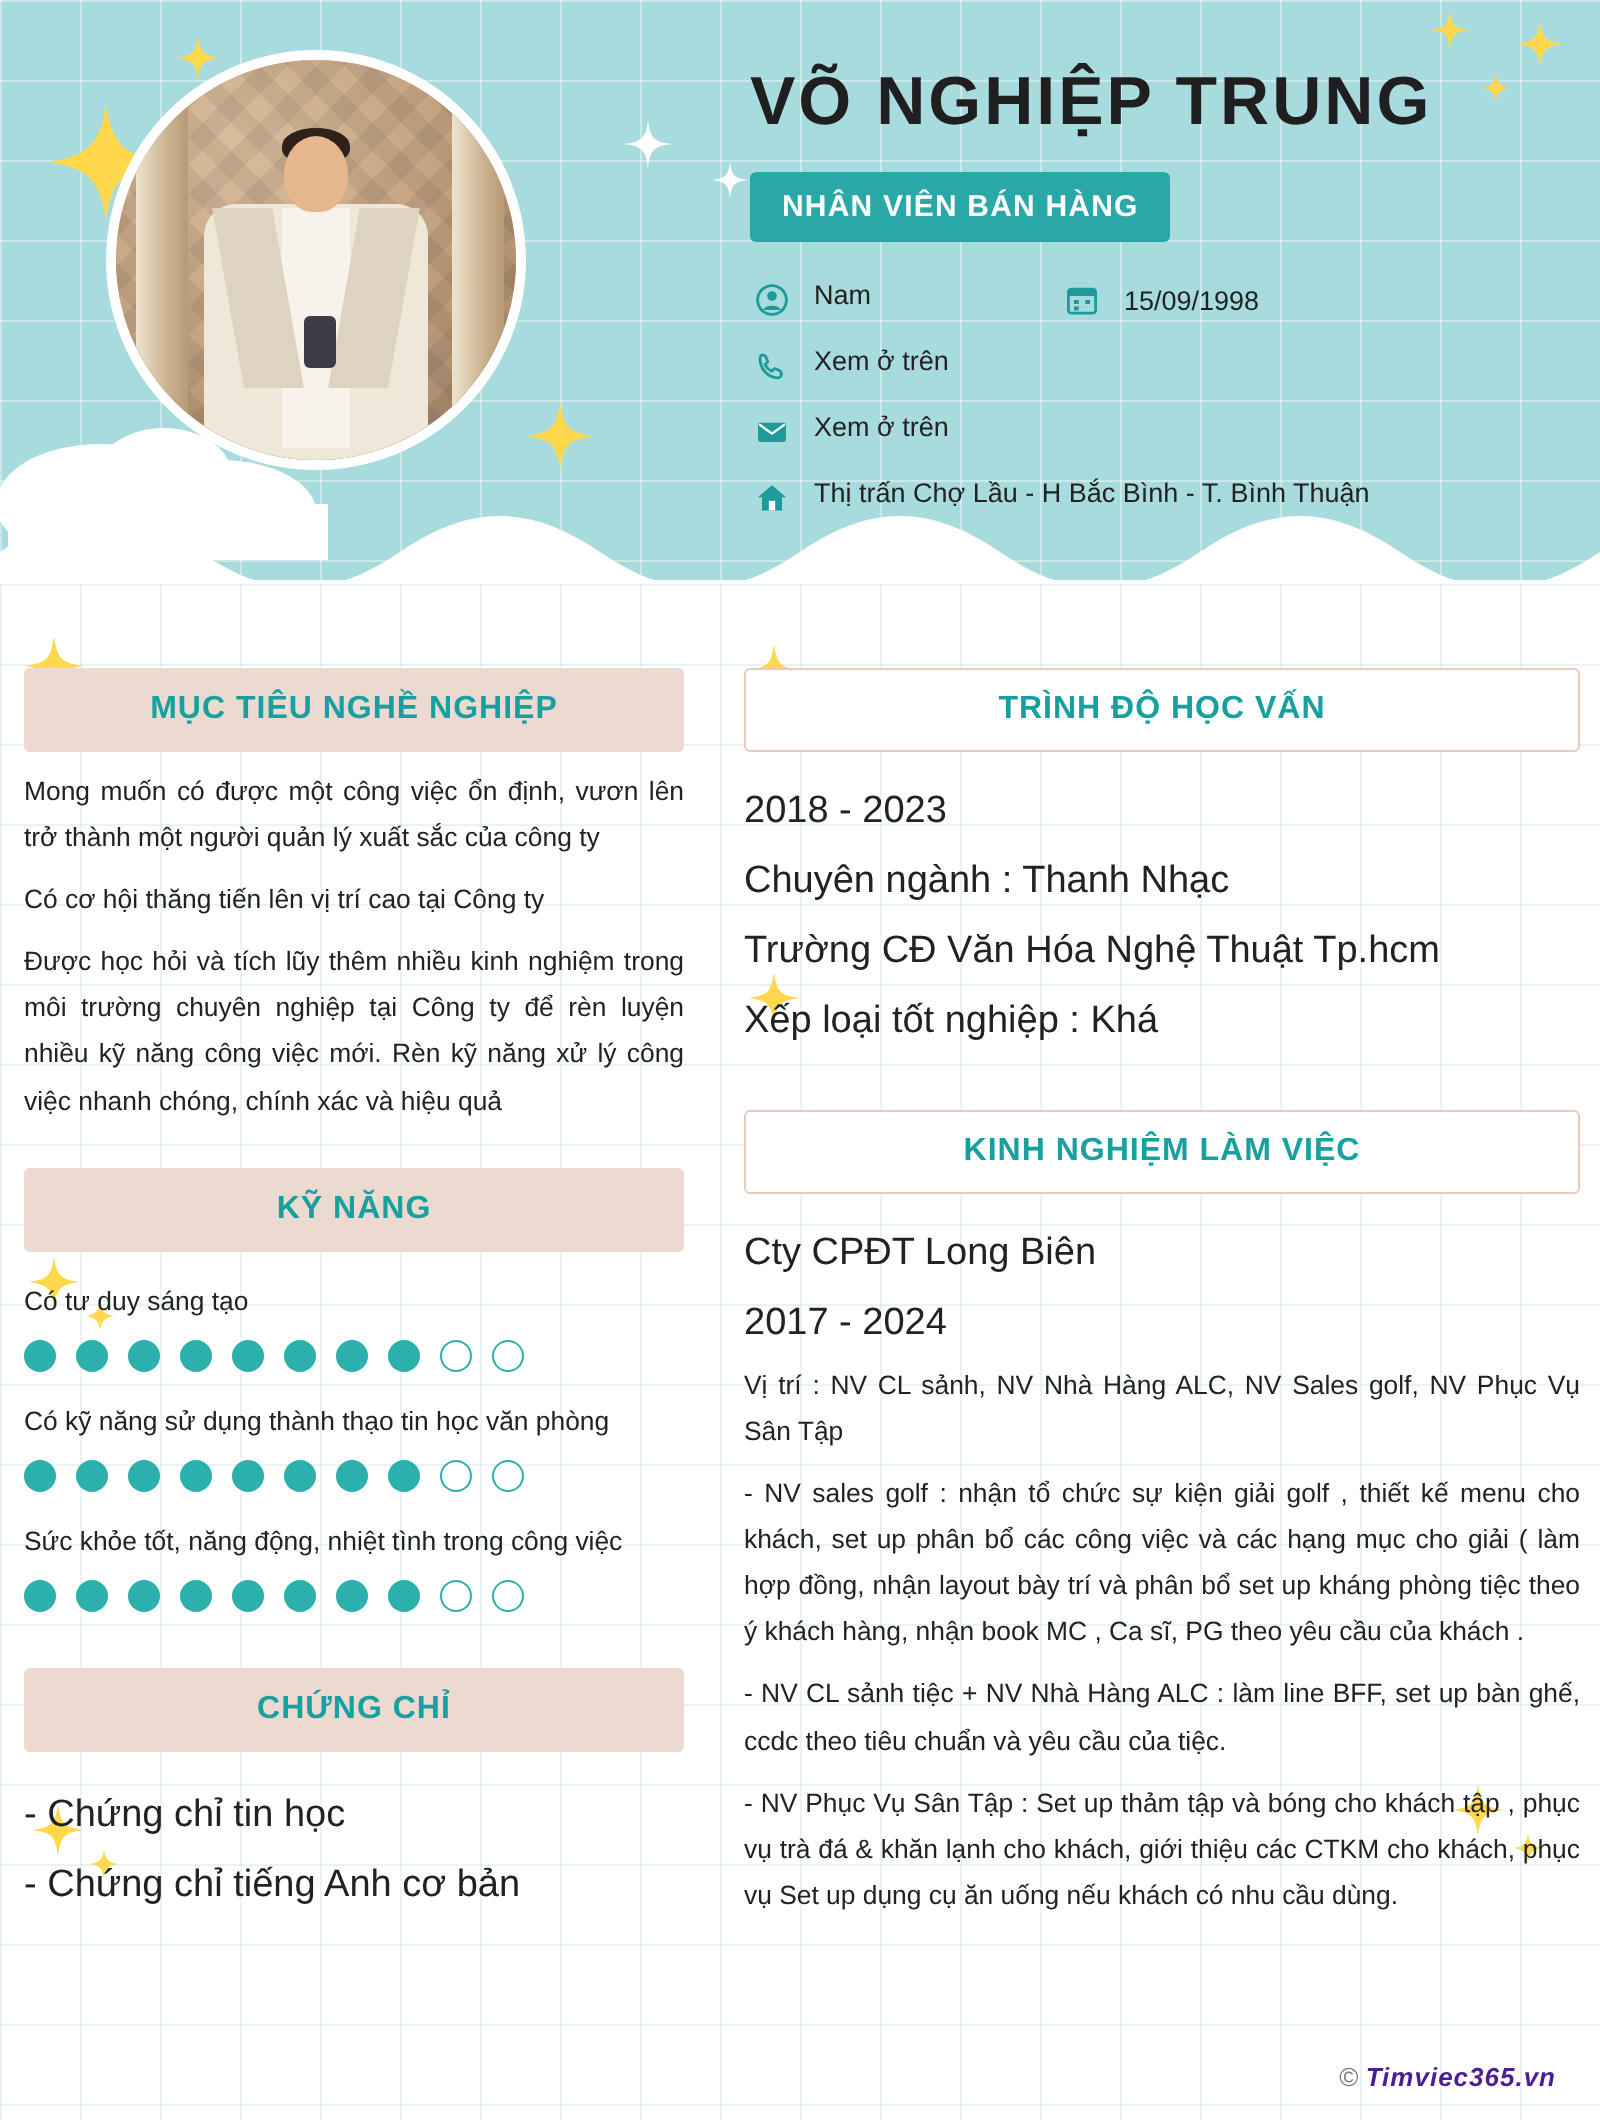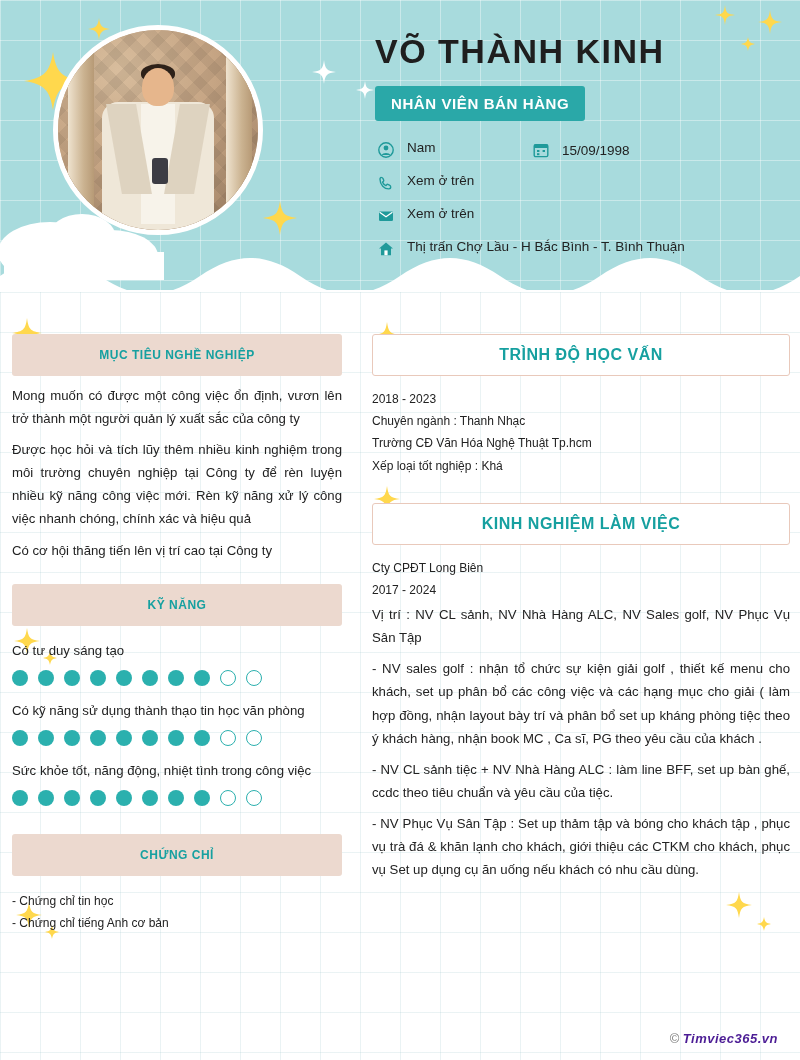--- a/index.html
+++ b/index.html
@@ -124,32 +124,32 @@
       repeating-linear-gradient(to right, rgba(160,200,205,.22) 0 1px, transparent 1px 40px),
       repeating-linear-gradient(to bottom, rgba(160,200,205,.22) 0 1px, transparent 1px 40px);
     pointer-events: none;
   }
   .col-left { position: absolute; left: 12px; top: 0; width: 330px; }
   .col-right { position: absolute; left: 372px; top: 0; width: 418px; }
 
   .sect-title-left {
     background: #ecd9cf; border-radius: 3px;
     height: 42px; display: flex; align-items: center; justify-content: center;
-    color: #16a0a0; font-size: 12px; font-weight: bold; letter-spacing: .5px;
+    color: #16a0a0; font-size: 16px; font-weight: bold; letter-spacing: .5px;
   }
   .sect-title-right {
     background: #ffffff; border: 1px solid #e9c9bb; border-radius: 3px;
     height: 42px; display: flex; align-items: center; justify-content: center;
     color: #16a0a0; font-size: 16px; font-weight: bold; letter-spacing: .5px;
   }
   .para {
     font-size: 13.2px; color: #222; line-height: 1.75;
     text-align: justify; margin-top: 8px;
   }
-  .line { font-size: 12px; color: #222; line-height: 1.85; }
+  .line { font-size: 19px; color: #222; line-height: 1.85; }
   .skill-name { font-size: 13.2px; color: #222; line-height: 1.6; margin-top: 14px; }
   .dots { display: flex; gap: 10px; margin-top: 9px; }
   .dot { width: 16px; height: 16px; border-radius: 50%; background: #2bb0ae; }
   .dot.off { background: #ffffff; border: 1.5px solid #2bb0ae; }
   .footer {
     position: absolute; right: 22px; bottom: 14px;
     font-size: 13px; color: #777;
   }
   .footer b { color: #4c1d95; font-weight: bold; letter-spacing: .5px; font-style: italic; }
 </style>
@@ -202,21 +202,21 @@
         <div class="p-body"></div>
         <div class="p-shirt"></div>
         <div class="p-lapel-l"></div>
         <div class="p-lapel-r"></div>
         <div class="p-hair"></div>
         <div class="p-head"></div>
         <div class="p-phone"></div>
       </div>
     </div>
 
-    <div class="name">VÕ THÀNH KINH</div>
+    <div class="name">VÕ NGHIỆP TRUNG</div>
     <div class="role">NHÂN VIÊN BÁN HÀNG</div>
 
     <div class="contact">
       <div class="c-row">
         <span class="c-ico">
           <svg width="16" height="16" viewBox="0 0 16 16">
               <circle cx="8" cy="8" r="7.2" fill="none" stroke="#1f9a9a" stroke-width="1.4"></circle>
               <circle cx="8" cy="6" r="2.4" fill="#1f9a9a"></circle>
               <path d="M3.6 13 C4.6 10.2 11.4 10.2 12.4 13" fill="#1f9a9a"></path>
             </svg>
@@ -300,22 +300,22 @@
     </svg>
     <svg class="spark" style="left:756px;top:624px" width="16" height="16" viewBox="0 0 16 16">
       <path d="M8 1 C9 6 10 7 15 8 C10 9 9 10 8 15 C7 10 6 9 1 8 C6 7 7 6 8 1 Z" fill="#ffd84d"></path>
     </svg>
 
     <div class="col-left">
 
       <div style="margin-top:42px">
         <div class="sect-title-left">MỤC TIÊU NGHỀ NGHIỆP</div>
         <div class="para">Mong muốn có được một công việc ổn định, vươn lên trở thành một người quản lý xuất sắc của công ty</div>
+        <div class="para">Có cơ hội thăng tiến lên vị trí cao tại Công ty</div>
         <div class="para">Được học hỏi và tích lũy thêm nhiều kinh nghiệm trong môi trường chuyên nghiệp tại Công ty để rèn luyện nhiều kỹ năng công việc mới. Rèn kỹ năng xử lý công việc nhanh chóng, chính xác và hiệu quả</div>
-        <div class="para">Có cơ hội thăng tiến lên vị trí cao tại Công ty</div>
       </div>
 
       <div style="margin-top:22px">
         <div class="sect-title-left">KỸ NĂNG</div>
 
         <div>
           <div class="skill-name">Có tư duy sáng tạo</div>
           <div class="dots">
             <span class="dot"></span>
             <span class="dot"></span>

